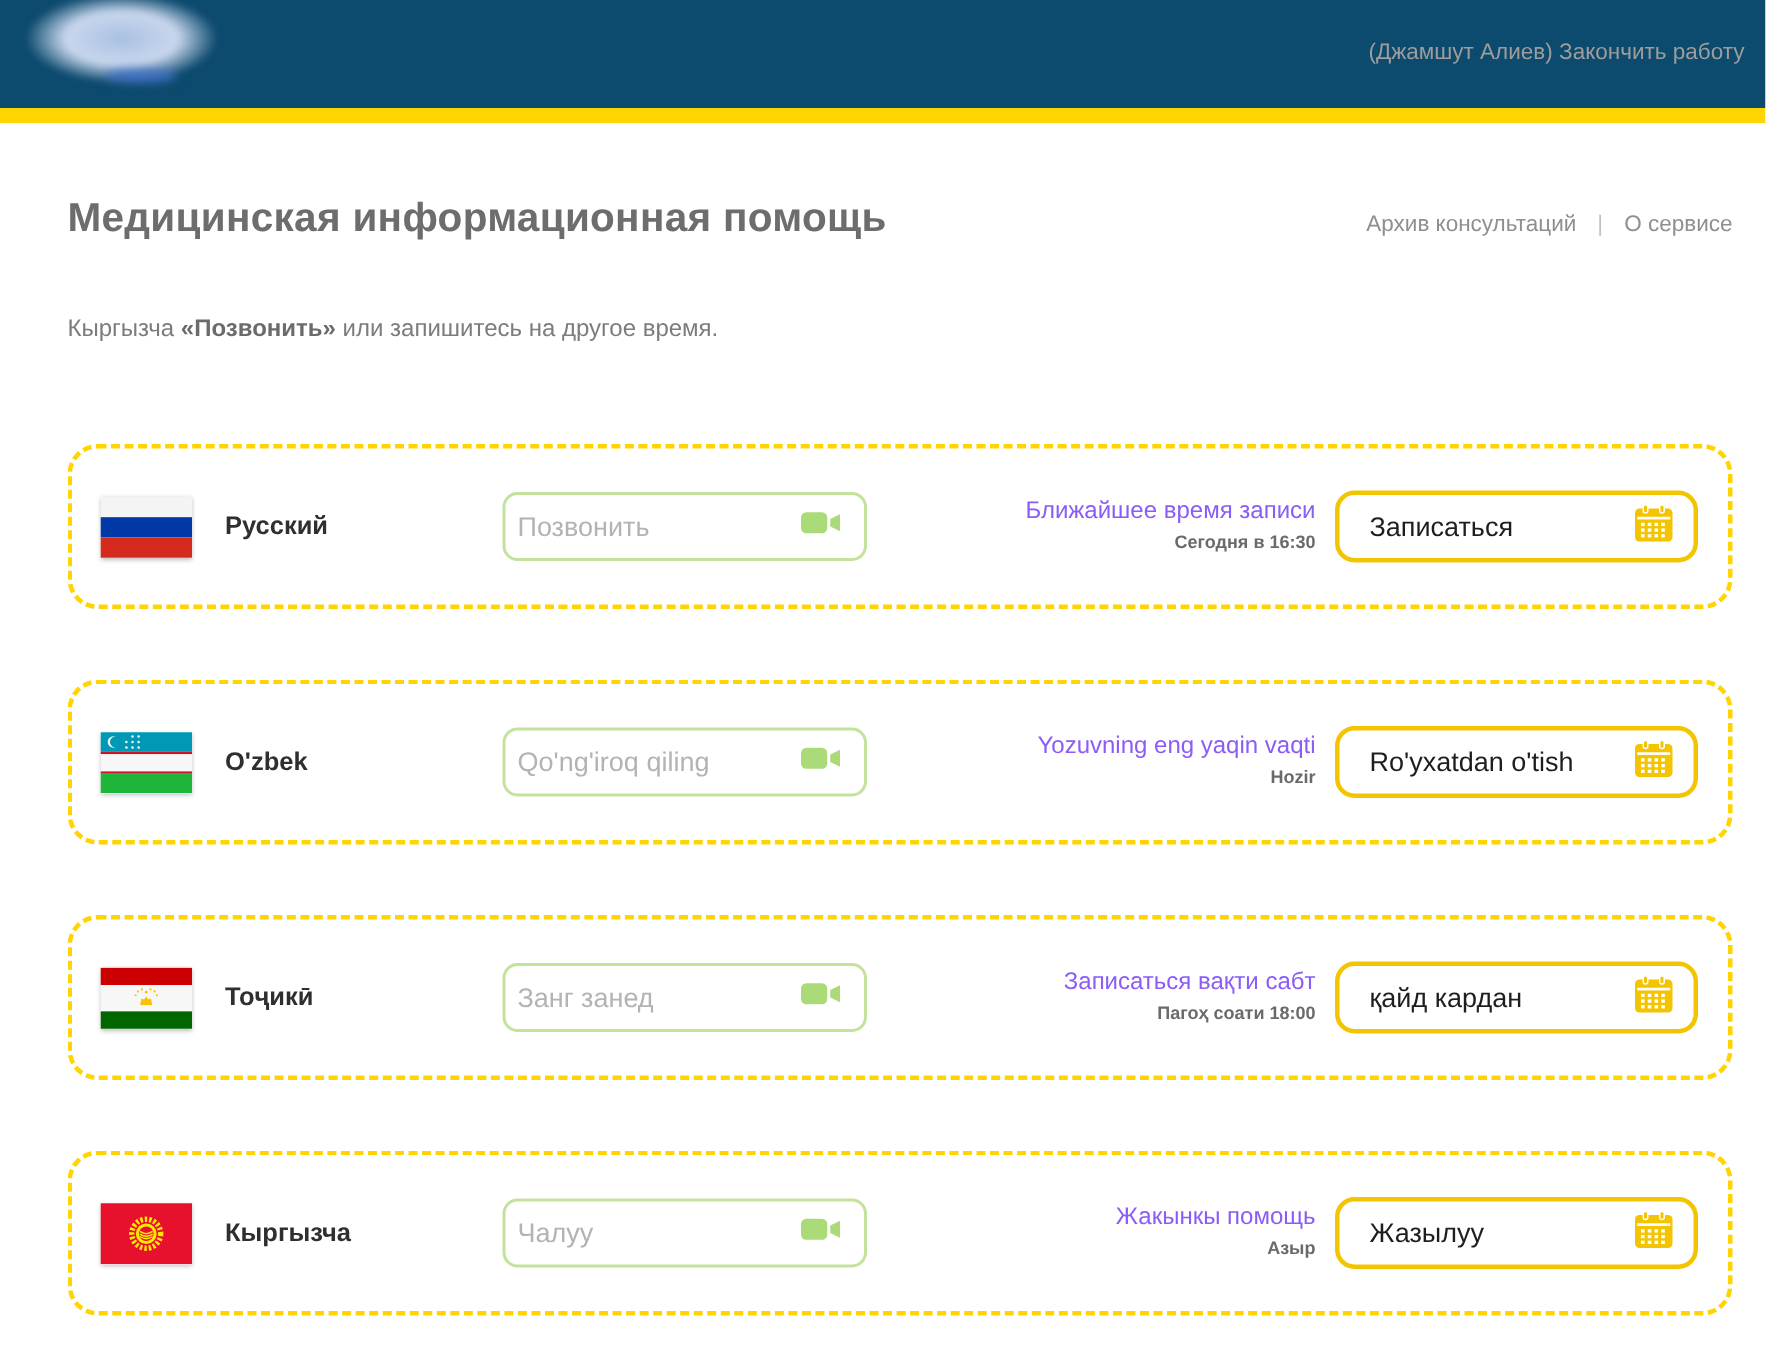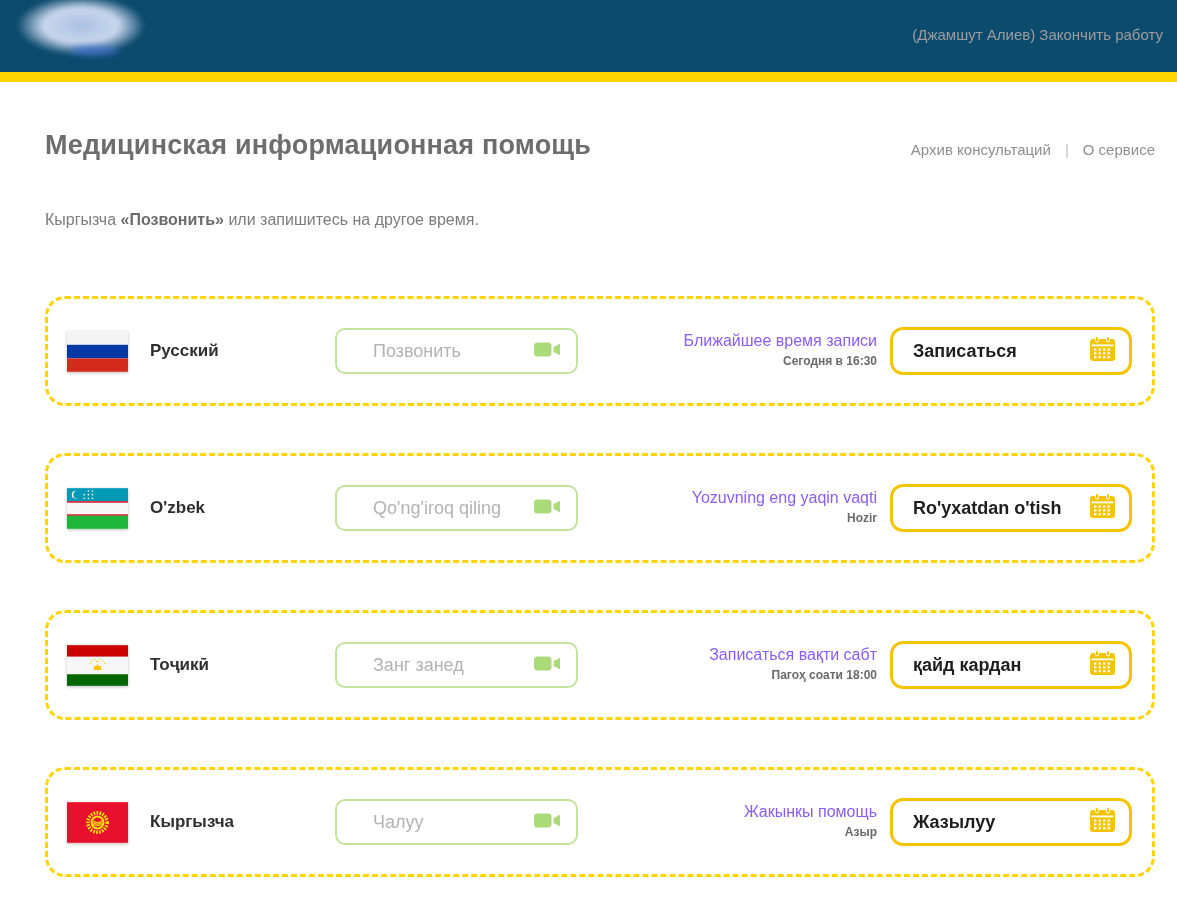--- a/index.html
+++ b/index.html
@@ -31,34 +31,34 @@
   
   .cards { margin-top:67px; width:1110px; }
   .card { height:110px; border:3px dashed #ffd400; border-radius:20px;
           display:flex; align-items:center; padding:0 20px 0 19px;
           margin-bottom:47px; background:#fff; }
   .flag { width:61px; height:41px; flex:0 0 61px; box-shadow:0 1px 3px rgba(0,0,0,.25); }
   .flag svg { display:block; width:61px; height:41px; }
   .lang-label { flex:0 0 185px; margin-left:22px; font-size:17px; font-weight:bold; color:#2f2f2f; }
 
   .call-btn { flex:0 0 243px; height:46px; background:#fff; border:2px solid #c3e39c; border-radius:10px;
-          display:flex; align-items:center; justify-content:space-between; padding:0 15px 0 36px;
+          display:flex; align-items:center; justify-content:space-between; padding:0 15px 0 8px;
           cursor:pointer; }
   .call-btn .call-text { font-size:18px; color:#b3b3b3; }
 
   .spacer { flex:1 1 auto; }
 
   .slot { text-align:right; margin-right:13px; white-space:nowrap; }
   .slot .slot-caption { font-size:16px; color:#8b5cf6; line-height:21px; }
   .slot .slot-time { font-size:12px; font-weight:bold; color:#6a6a6a; line-height:21px; }
 
   .book-btn { flex:0 0 242px; height:48px; background:#fff; border:3px solid #f3c500; border-radius:13px;
           display:flex; align-items:center; justify-content:space-between; padding:0 13px 0 20px;
           cursor:pointer; }
-  .book-btn .book-text { font-size:18px; font-weight:bold; color:#1e1e1e; }
+  .book-btn .book-text { font-size:18px; font-weight:normal; color:#1e1e1e; }
 
   .cards .card:last-child { margin-bottom:0; }
 </style>
 </head>
 <body>
 
 <div class="header">
   <div class="logo-blob">
     <div class="logo-core"></div>
   </div>

